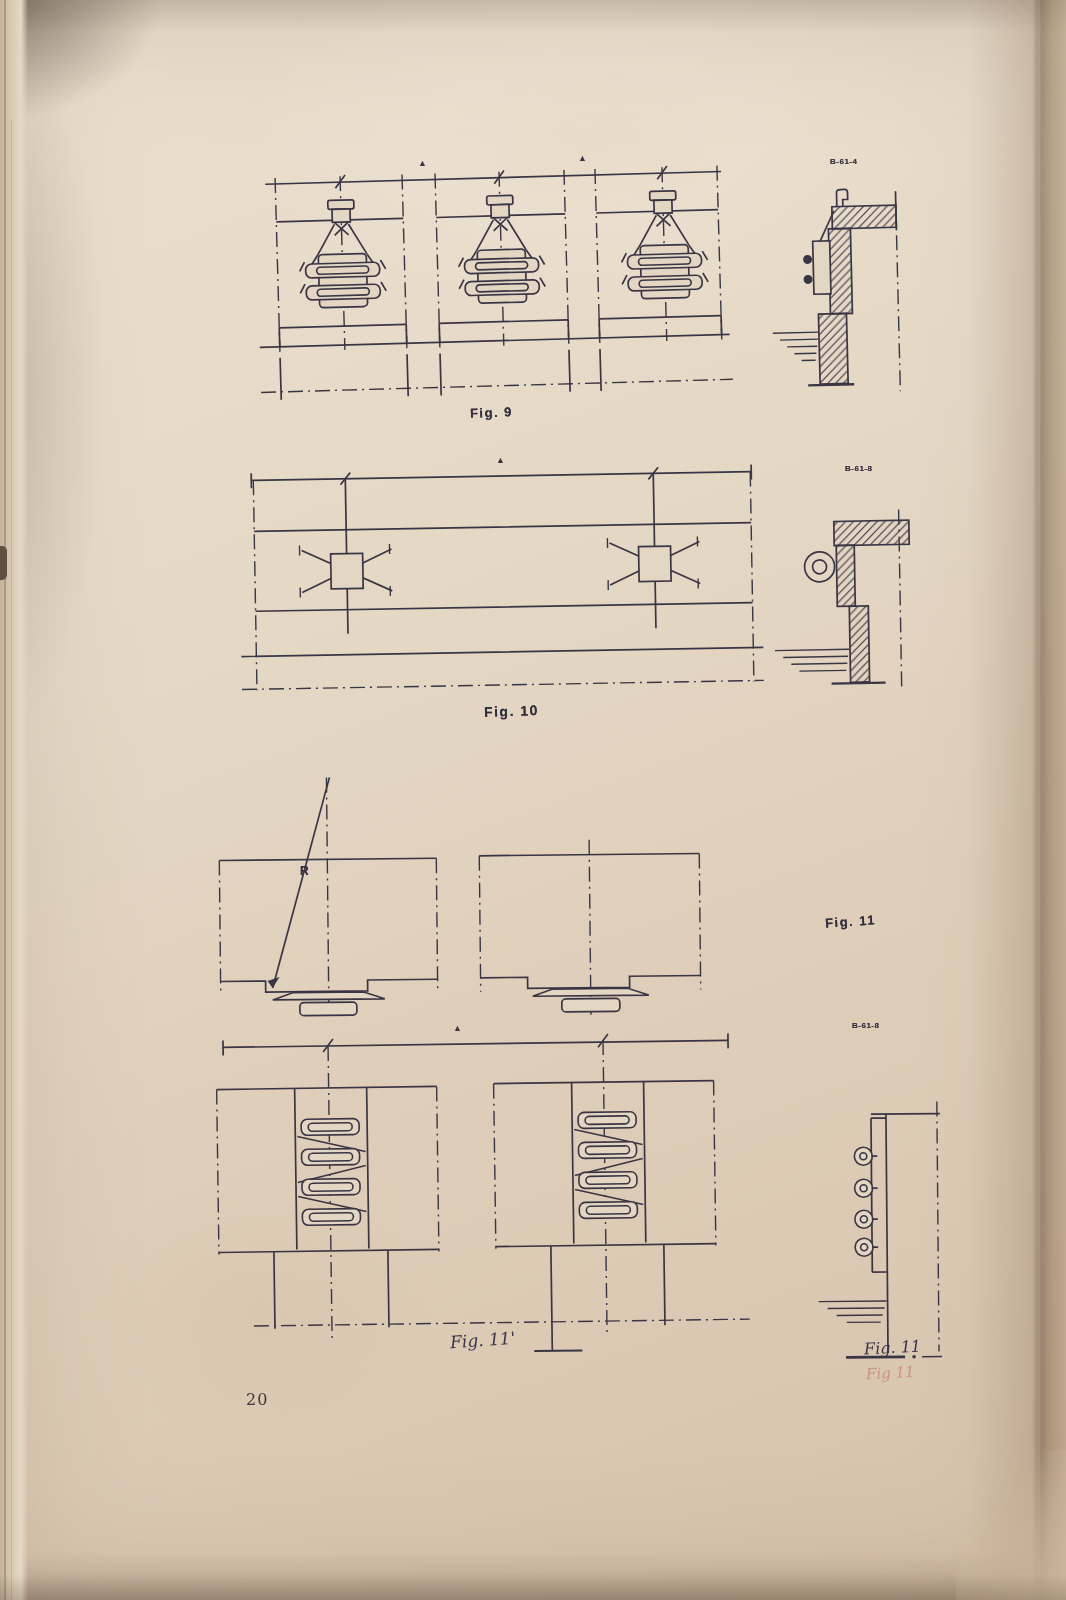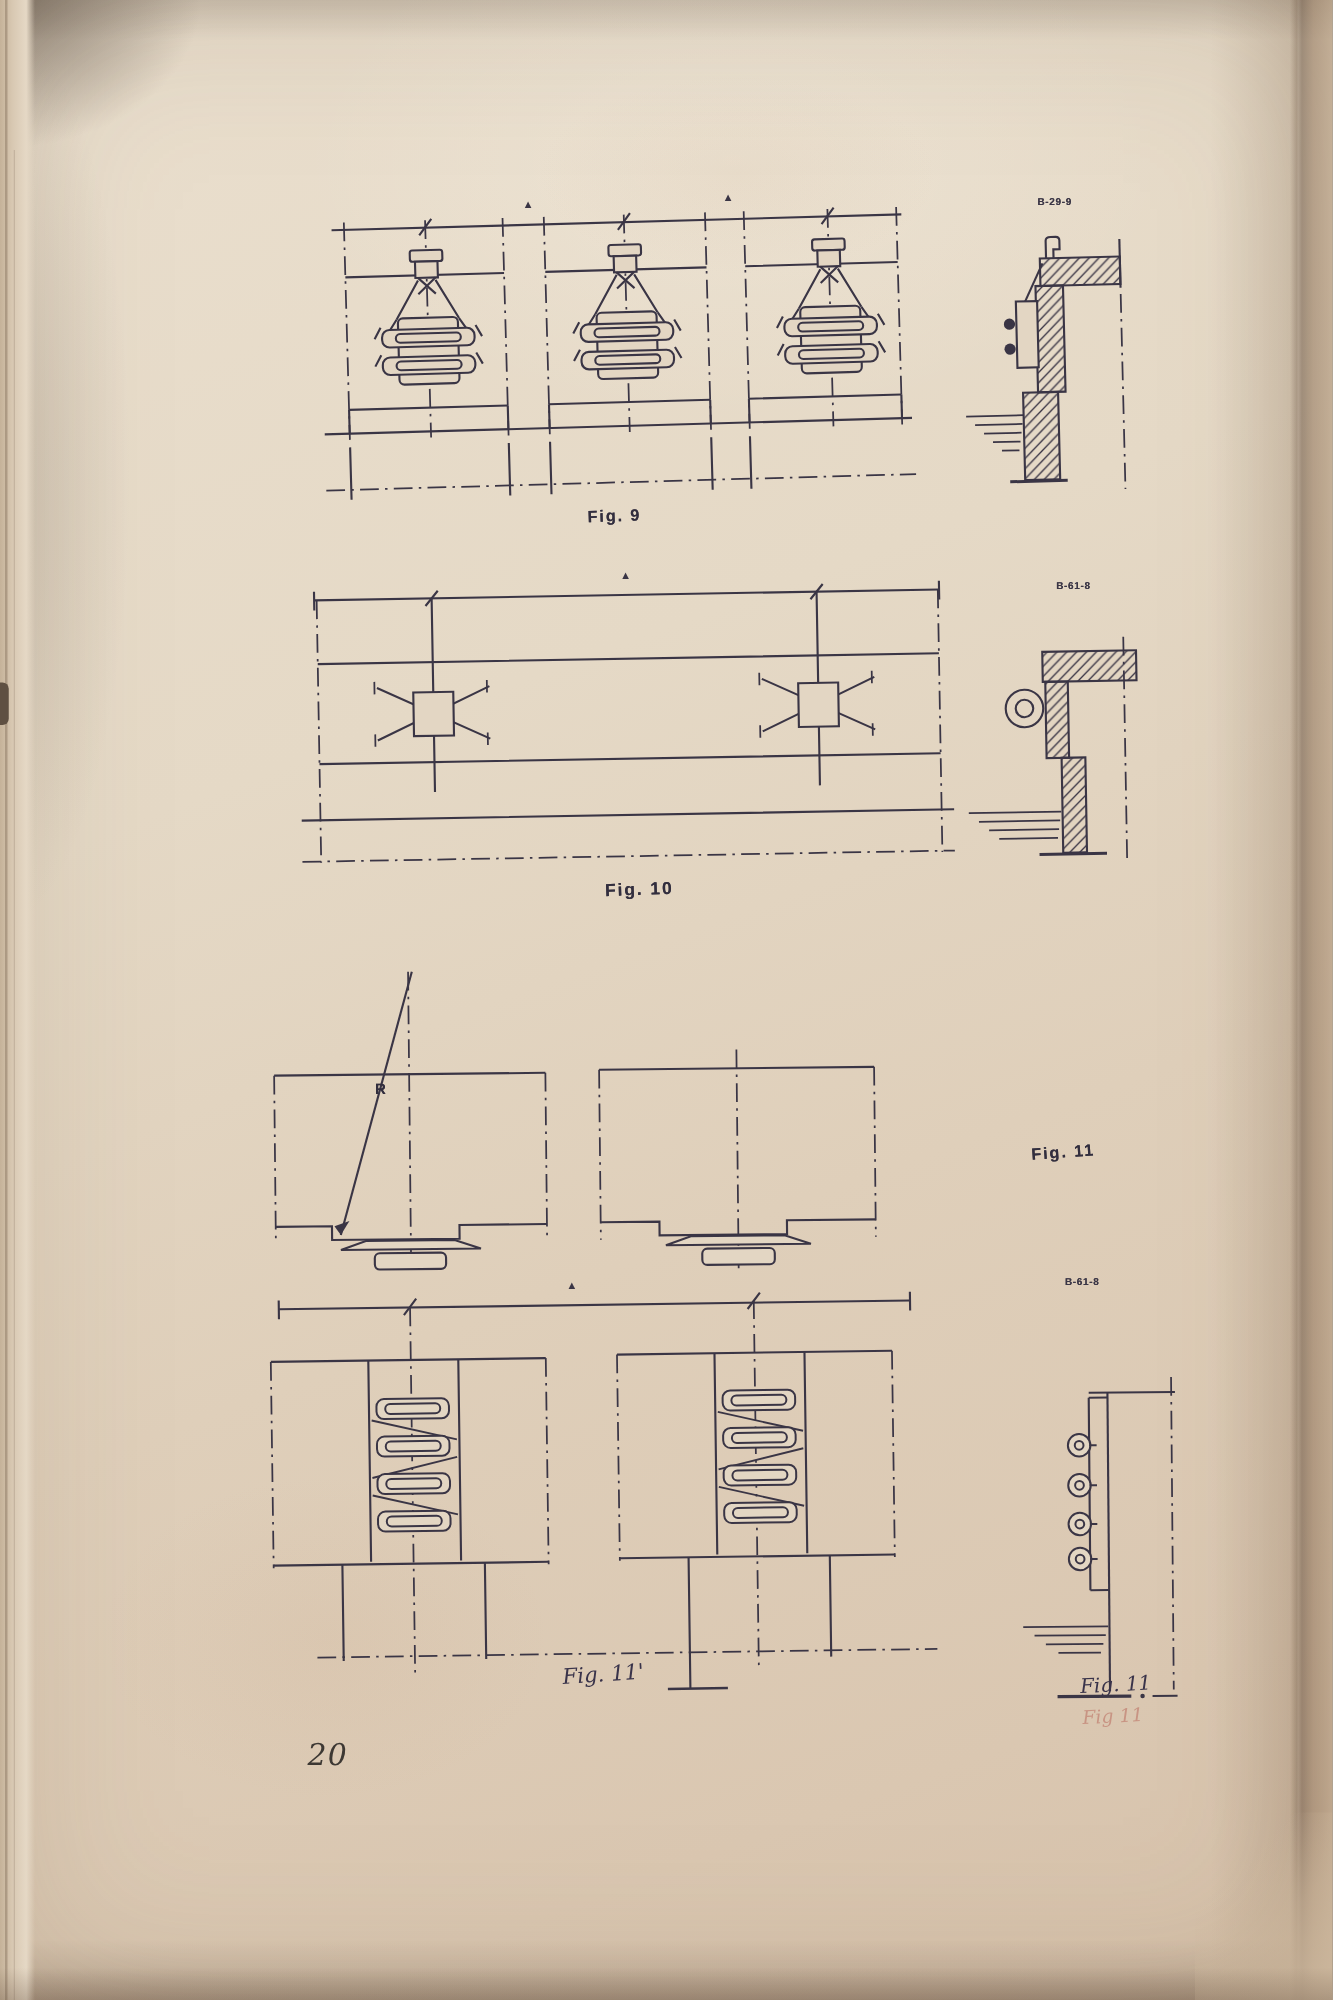--- a/index.html
+++ b/index.html
@@ -33,21 +33,21 @@
   .stain{position:absolute;border-radius:50%;pointer-events:none;}
   #stain1{left:430px;top:60px;width:320px;height:160px;background:radial-gradient(closest-side,rgba(198,162,128,0.10),rgba(198,162,128,0));}
   #stain2{left:80px;top:1180px;width:360px;height:260px;background:radial-gradient(closest-side,rgba(190,150,118,0.09),rgba(190,150,118,0));}
   
   .lbl{position:absolute;color:#322e3e;font-weight:bold;letter-spacing:1.5px;
        text-shadow:0 0 0.5px rgba(50,46,62,0.8);white-space:nowrap;}
   .cap{font-size:13px;}
   .ref{font-size:8px;letter-spacing:0.5px;color:#3b3646;}
   .delta{position:absolute;font-size:9px;color:#3a3545;white-space:nowrap;}
   .hand{position:absolute;font-family:"DejaVu Serif",serif;font-style:italic;color:#39334a;white-space:nowrap;}
-  .pagenum{position:absolute;font-family:"DejaVu Serif",serif;font-size:24px;color:#3d3833;letter-spacing:1px;font-style:italic;}
+  .pagenum{position:absolute;font-family:"DejaVu Serif",serif;font-size:16px;color:#3d3833;letter-spacing:1px;}
   svg{position:absolute;left:0;top:0;}
 </style>
 </head>
 <body>
 
 <div id="page">
 
   <div id="stain1" class="stain"></div>
   <div id="stain2" class="stain"></div>
 
@@ -211,21 +211,21 @@
       <path d="M938,1102 V1352" stroke-dasharray="15 5 2 5" stroke-width="1.4"></path>
       <path d="M818,1301 H886 M827,1308 H884 M836,1315 H882 M846,1322 H880" stroke-width="1.4"></path>
       <path d="M845,1357 H904" stroke-width="2.6"></path>
       <circle cx="913" cy="1357" r="1.8" fill="#3a3545" stroke="none"></circle>
       <path d="M921,1357 H941" stroke-width="1.6"></path>
     </g>
   </svg>
 
   <span class="delta" style="left:418px;top:158px;">▲</span>
   <span class="delta" style="left:578px;top:153px;">▲</span>
-  <span class="lbl ref" style="left:830px;top:157px;">B-29-9</span>
+  <span class="lbl ref" style="left:830px;top:157px;">B-61-4</span>
   <span class="lbl cap" style="left:470px;top:405px;transform:rotate(-2deg);">Fig. 9</span>
 
   <span class="delta" style="left:496px;top:455px;">▲</span>
   <span class="lbl ref" style="left:845px;top:464px;">B-61-8</span>
   <span class="lbl cap" style="left:484px;top:703px;font-size:14px;transform:rotate(-2deg);">Fig. 10</span>
 
   <span class="lbl" style="left:300px;top:864px;font-size:12px;">R</span>
   <span class="lbl cap" style="left:825px;top:914px;transform:rotate(-4deg);">Fig. 11</span>
   <span class="lbl ref" style="left:852px;top:1021px;">B-61-8</span>
   <span class="delta" style="left:453px;top:1023px;">▲</span>

